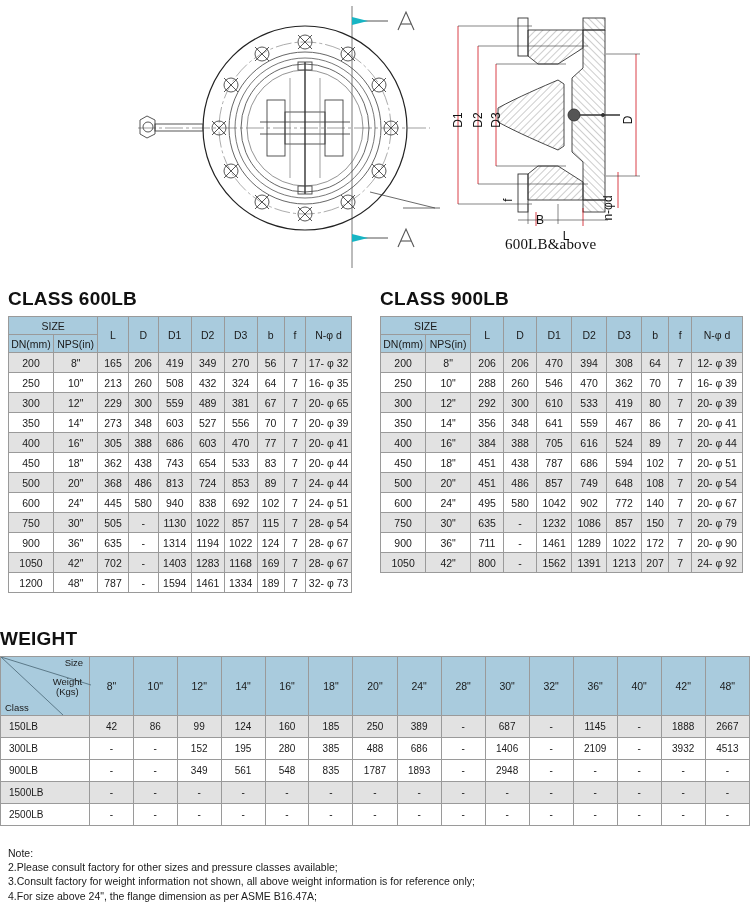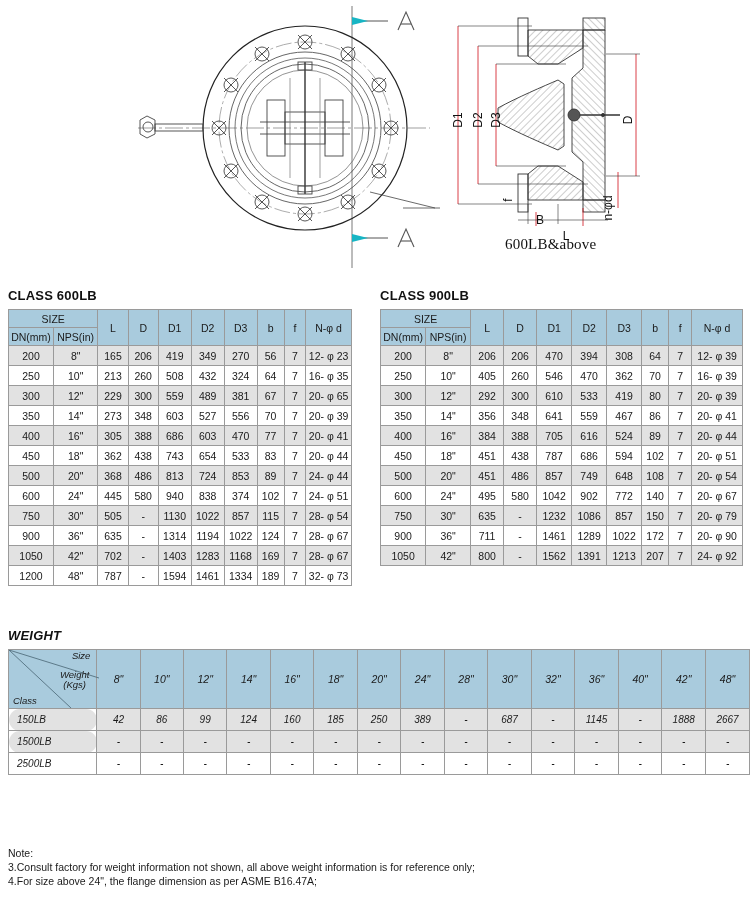--- a/index.html
+++ b/index.html
@@ -21,21 +21,21 @@
   .drawing-caption {
     position: absolute;
     left: 505px; top: 236px;
     font-family: "Liberation Serif", serif;
     font-size: 15px;
     color: #111;
     letter-spacing: 0.2px;
   }
 
   .section-title {
-    font-size: 13px;
+    font-size: 19px;
     font-weight: bold;
     color: #111;
     letter-spacing: 0.2px;
     margin: 0 0 6px 0;
     font-family: "Liberation Sans", sans-serif;
   }
 
   .tables-row {
     position: absolute;
     top: 288px; left: 0;
@@ -72,40 +72,39 @@
   .phi { font-family: Liberation Sans, sans-serif; }
 
   
   table.wt { font-size: 10px; }
   table.wt td { height: 21px; background: #ffffff; }
   table.wt tr.shade td { background: #e2e2e2; }
   table.wt th.sz { background: #a9cbdd; height: 58px; }
   table.wt td.cls {
     text-align: left;
     padding-left: 8px;
-    border-radius: 11px;
   }
   .corner {
     position: relative;
     background: #a9cbdd;
     width: 90px; height: 58px;
     padding: 0 !important;
   }
   .corner svg { position: absolute; left: 0; top: 0; }
   .corner .lbl {
     position: absolute;
     font-size: 9.5px;
     color: #1a1a1a;
     line-height: 1.05;
   }
   .corner .lbl-size { right: 6px; top: 1px; }
   .corner .lbl-weight { right: 7px; top: 20px; text-align: center; }
   .corner .lbl-class { left: 4px; bottom: 2px; }
 
-  .weight-wrap { position: absolute; top: 628px; left: 8px; font-style: italic; }
+  .weight-wrap { position: absolute; top: 628px; left: 0; }
 
   .notes {
     position: absolute;
     top: 846px; left: 8px;
     font-size: 10.5px;
     line-height: 1.35;
     color: #1a1a1a;
   }
   .notes div { white-space: nowrap; }
 </style>
@@ -322,21 +321,21 @@
           <tr class="shade">
             <td>200</td>
             <td>8"</td>
             <td>165</td>
             <td>206</td>
             <td>419</td>
             <td>349</td>
             <td>270</td>
             <td>56</td>
             <td>7</td>
-            <td class="phi">12- φ 23</td>
+            <td class="phi">17- φ 32</td>
           </tr>
           <tr class="plain">
             <td>250</td>
             <td>10"</td>
             <td>213</td>
             <td>260</td>
             <td>508</td>
             <td>432</td>
             <td>324</td>
             <td>64</td>
@@ -403,21 +402,21 @@
             <td>7</td>
             <td class="phi">24- φ 44</td>
           </tr>
           <tr class="plain">
             <td>600</td>
             <td>24"</td>
             <td>445</td>
             <td>580</td>
             <td>940</td>
             <td>838</td>
-            <td>374</td>
+            <td>692</td>
             <td>102</td>
             <td>7</td>
             <td class="phi">24- φ 51</td>
           </tr>
           <tr class="shade">
             <td>750</td>
             <td>30"</td>
             <td>505</td>
             <td>-</td>
             <td>1130</td>
@@ -496,21 +495,21 @@
             <td>470</td>
             <td>394</td>
             <td>308</td>
             <td>64</td>
             <td>7</td>
             <td class="phi">12- φ 39</td>
           </tr>
           <tr class="plain">
             <td>250</td>
             <td>10"</td>
-            <td>405</td>
+            <td>288</td>
             <td>260</td>
             <td>546</td>
             <td>470</td>
             <td>362</td>
             <td>70</td>
             <td>7</td>
             <td class="phi">16- φ 39</td>
           </tr>
           <tr class="shade">
             <td>300</td>
@@ -671,20 +670,56 @@
           <td>250</td>
           <td>389</td>
           <td>-</td>
           <td>687</td>
           <td>-</td>
           <td>1145</td>
           <td>-</td>
           <td>1888</td>
           <td>2667</td>
         </tr>
+        <tr>
+          <td class="cls">300LB</td>
+          <td>-</td>
+          <td>-</td>
+          <td>152</td>
+          <td>195</td>
+          <td>280</td>
+          <td>385</td>
+          <td>488</td>
+          <td>686</td>
+          <td>-</td>
+          <td>1406</td>
+          <td>-</td>
+          <td>2109</td>
+          <td>-</td>
+          <td>3932</td>
+          <td>4513</td>
+        </tr>
+        <tr>
+          <td class="cls">900LB</td>
+          <td>-</td>
+          <td>-</td>
+          <td>349</td>
+          <td>561</td>
+          <td>548</td>
+          <td>835</td>
+          <td>1787</td>
+          <td>1893</td>
+          <td>-</td>
+          <td>2948</td>
+          <td>-</td>
+          <td>-</td>
+          <td>-</td>
+          <td>-</td>
+          <td>-</td>
+        </tr>
         <tr class="shade">
           <td class="cls">1500LB</td>
           <td>-</td>
           <td>-</td>
           <td>-</td>
           <td>-</td>
           <td>-</td>
           <td>-</td>
           <td>-</td>
           <td>-</td>
@@ -713,15 +748,16 @@
           <td>-</td>
           <td>-</td>
           <td>-</td>
         </tr>
       </tbody>
   </table>
 </div>
 
 <div class="notes">
   <div>Note:</div>
+  <div>2.Please consult factory for other sizes and pressure classes available;</div>
   <div>3.Consult factory for weight information not shown, all above weight information is for reference only;</div>
   <div>4.For size above 24", the flange dimension as per ASME B16.47A;</div>
 </div>
 
 </body></html>

